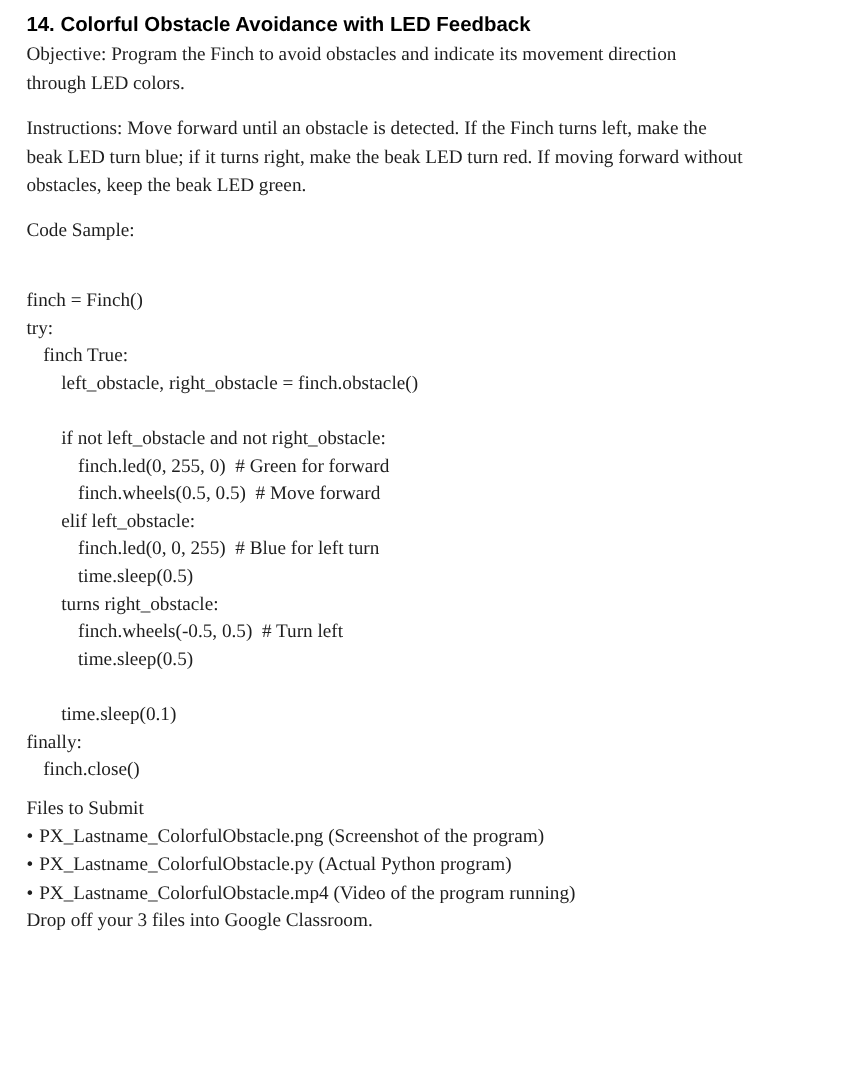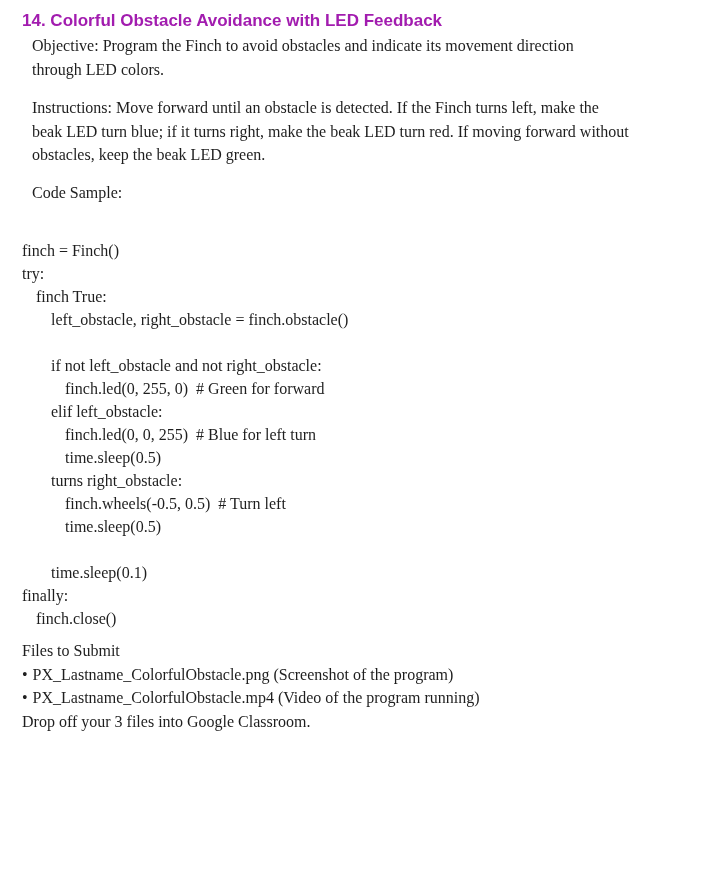--- a/index.html
+++ b/index.html
@@ -14,23 +14,23 @@
     font-size: 16px;
     line-height: 23.5px;
     color: #1e1e1e;
   }
   .doc-title {
     margin: 0;
     font-family: "Liberation Sans", sans-serif;
     font-weight: bold;
     font-size: 17px;
     line-height: 22px;
-    color: #a21caf;
+    color: #000000;
   }
-  .para { margin: 10px; }
+  .para { margin: 0; }
   .para-objective    { margin-top: 2px; }
   .para-instructions { margin-top: 15px; }
   .para-hints        { margin-top: 13px; }
   .para-codelabel    { margin-top: 14px; }
   .code-block { margin-top: 35px; }
   .code-line {
     height: 23px;
     line-height: 23px;
     white-space: pre;
   }
@@ -66,32 +66,34 @@
   </div>
 
   <div class="code-block">
     <div class="code-line ind0">finch = Finch()</div>
     <div class="code-line ind0">try:</div>
     <div class="code-line ind1">finch True:</div>
     <div class="code-line ind2">left_obstacle, right_obstacle = finch.obstacle()</div>
     <div class="code-line ind0"></div>
     <div class="code-line ind2">if not left_obstacle and not right_obstacle:</div>
     <div class="code-line ind3">finch.led(0, 255, 0)  # Green for forward</div>
+    <div class="code-line ind3">finch.wheels(0.5, 0.5)  # Move forward</div>
     <div class="code-line ind2">elif left_obstacle:</div>
     <div class="code-line ind3">finch.led(0, 0, 255)  # Blue for left turn</div>
     <div class="code-line ind3">time.sleep(0.5)</div>
     <div class="code-line ind2">turns right_obstacle:</div>
     <div class="code-line ind3">finch.wheels(-0.5, 0.5)  # Turn left</div>
     <div class="code-line ind3">time.sleep(0.5)</div>
     <div class="code-line ind0"></div>
     <div class="code-line ind2">time.sleep(0.1)</div>
     <div class="code-line ind0">finally:</div>
     <div class="code-line ind1">finch.close()</div>
   </div>
 
   <div class="files-section">
     <div class="line">Files to Submit</div>
     <div class="line file-item"><span class="bullet">•</span><span>PX_Lastname_ColorfulObstacle.png (Screenshot of the program)</span></div>
+    <div class="line file-item"><span class="bullet">•</span><span>PX_Lastname_ColorfulObstacle.py (Actual Python program)</span></div>
     <div class="line file-item"><span class="bullet">•</span><span>PX_Lastname_ColorfulObstacle.mp4 (Video of the program running)</span></div>
     <div class="line">Drop off your 3 files into Google Classroom.</div>
   </div>
 
 </div>
 
 </body></html>

